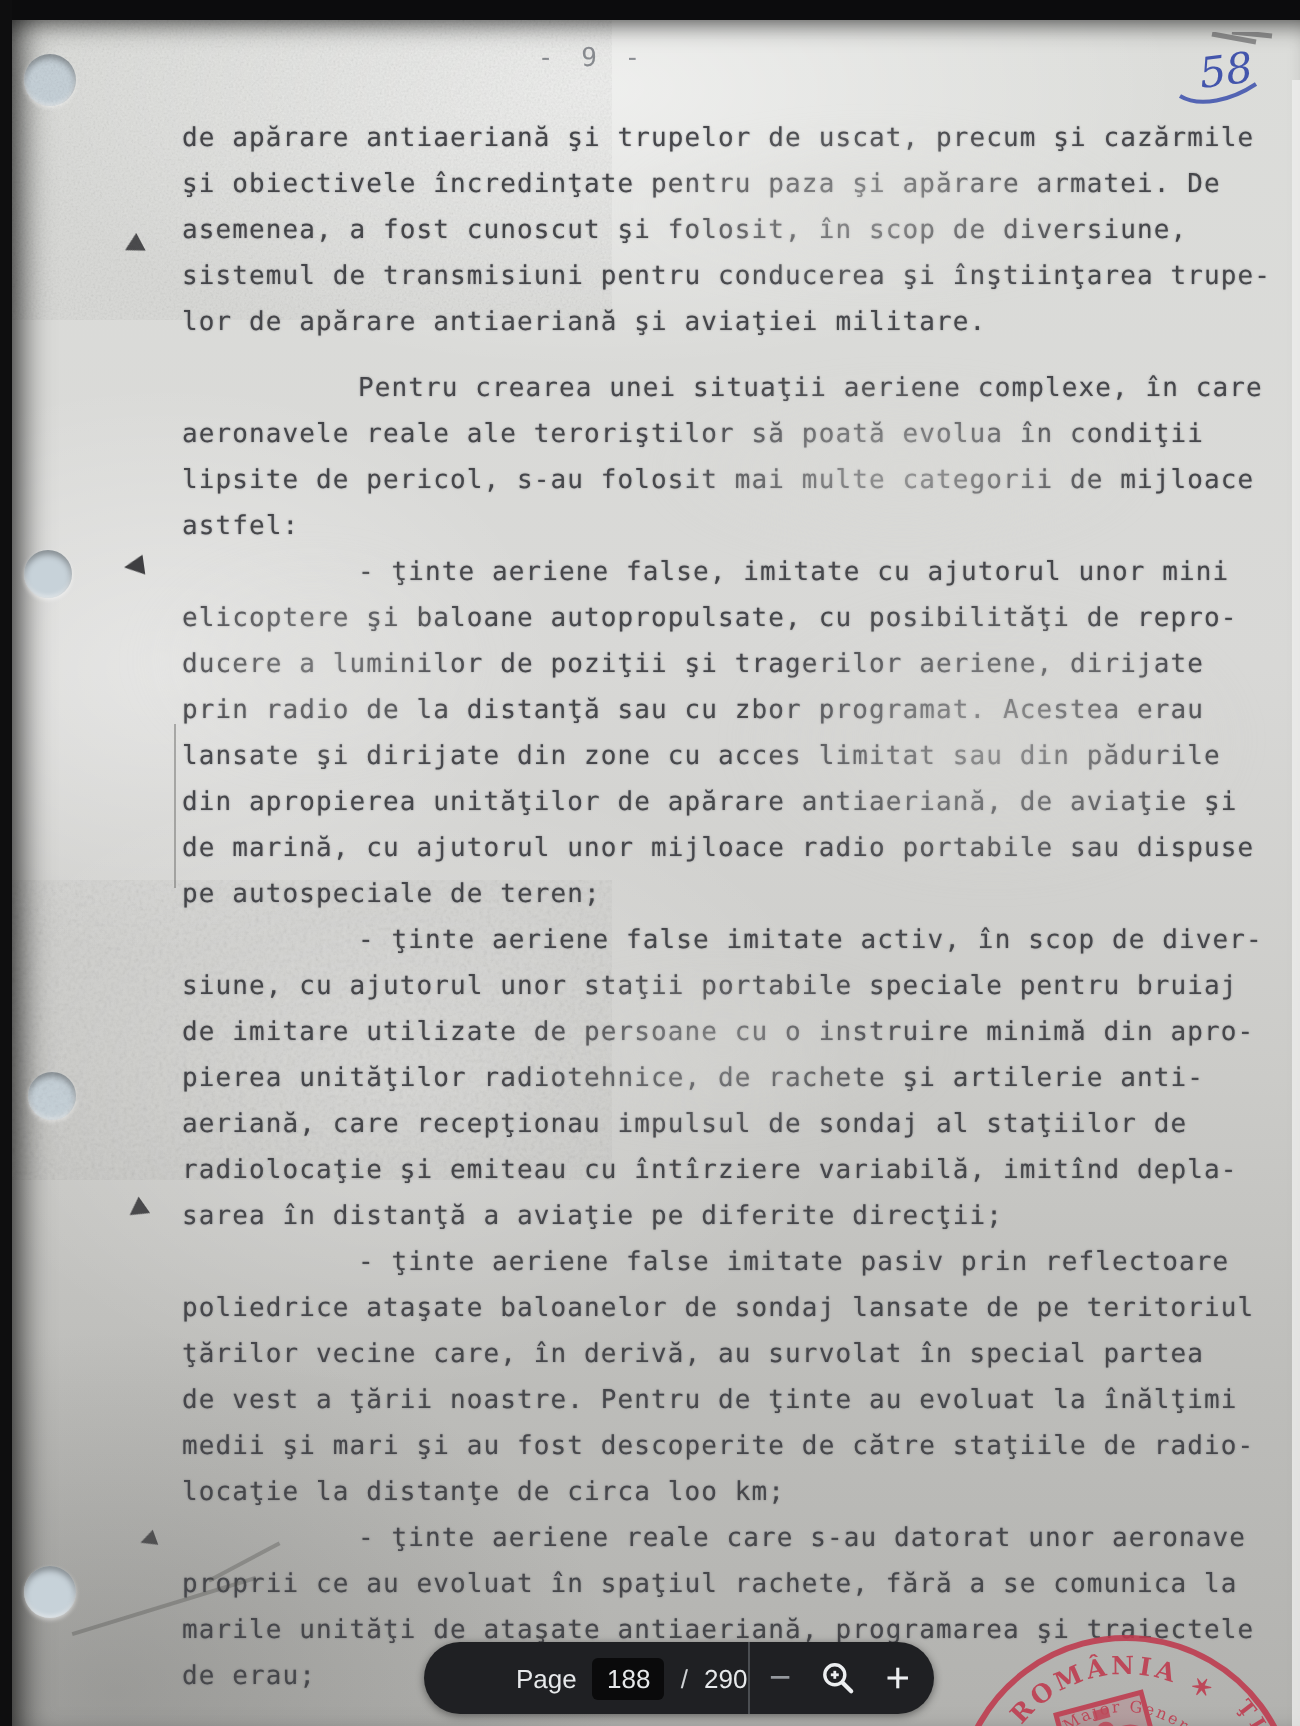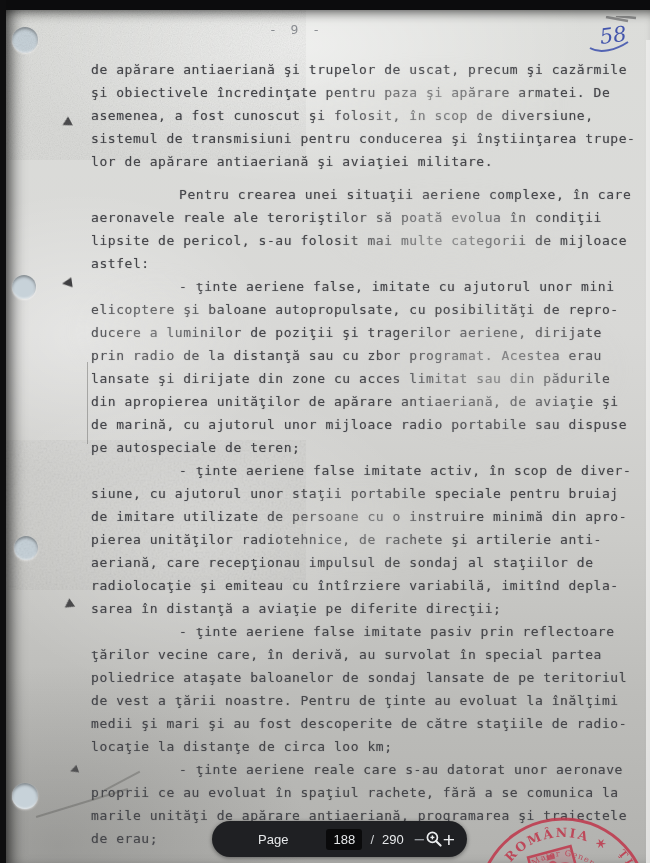--- a/index.html
+++ b/index.html
@@ -70,21 +70,21 @@
   .top-bar{position:absolute;left:0;top:0;width:650px;height:10px;background:#0c0c0d;}
   .left-bar{position:absolute;left:0;top:0;width:6px;height:863px;background:#0e0e0f;}
   .toolbar{
     position:absolute;left:212px;top:821px;width:224px;height:36px;
     background:#1f2023;border-radius:18px;display:flex;align-items:center;
     box-shadow:0 1px 4px rgba(0,0,0,.45);color:#e6e8ea;font-size:13px;padding-left:31px;
   }
   .tb-left{display:flex;align-items:center;gap:8px;padding-left:15px;flex:1;}
   .tb-input{
     width:36px;height:21px;background:#0a0a0b;border:none;border-radius:3px;
-    color:#e6e8ea;font-size:13px;text-align:center;font-family:"Liberation Sans",sans-serif;padding:0;margin-left:30px;
+    color:#e6e8ea;font-size:13px;text-align:center;font-family:"Liberation Sans",sans-serif;padding:0;
   }
   .tb-sep{color:#cfd2d5;}
   .tb-divider{width:1px;height:36px;background:#4b4e52;}
   .tb-right{display:flex;align-items:center;justify-content:space-between;width:96px;padding:0 12px 0 10px;}
   .tb-btn{background:none;border:none;padding:0;cursor:pointer;display:flex;align-items:center;justify-content:center;height:24px;}
   .tb-btn.minus{color:#95999e;font-size:19px;line-height:19px;font-family:"Liberation Sans",sans-serif;}
   .tb-btn.plus{color:#eceef0;font-size:21px;line-height:21px;font-family:"Liberation Sans",sans-serif;}
 </style>
 </head>
 <body>
@@ -122,28 +122,28 @@
     <div class="line">de marină, cu ajutorul unor mijloace radio portabile sau dispuse</div>
     <div class="line">pe autospeciale de teren;</div>
     <div class="line indent">- ţinte aeriene false imitate activ, în scop de diver-</div>
     <div class="line">siune, cu ajutorul unor staţii portabile speciale pentru bruiaj</div>
     <div class="line">de imitare utilizate de persoane cu o instruire minimă din apro-</div>
     <div class="line">pierea unităţilor radiotehnice, de rachete şi artilerie anti-</div>
     <div class="line">aeriană, care recepţionau impulsul de sondaj al staţiilor de</div>
     <div class="line">radiolocaţie şi emiteau cu întîrziere variabilă, imitînd depla-</div>
     <div class="line">sarea în distanţă a aviaţie pe diferite direcţii;</div>
     <div class="line indent">- ţinte aeriene false imitate pasiv prin reflectoare</div>
+    <div class="line">poliedrice ataşate baloanelor de sondaj lansate de pe teritoriul</div>
     <div class="line">ţărilor vecine care, în derivă, au survolat în special partea</div>
-    <div class="line">poliedrice ataşate baloanelor de sondaj lansate de pe teritoriul</div>
     <div class="line">de vest a ţării noastre. Pentru de ţinte au evoluat la înălţimi</div>
     <div class="line">medii şi mari şi au fost descoperite de către staţiile de radio-</div>
     <div class="line">locaţie la distanţe de circa loo km;</div>
     <div class="line indent">- ţinte aeriene reale care s-au datorat unor aeronave</div>
     <div class="line">proprii ce au evoluat în spaţiul rachete, fără a se comunica la</div>
-    <div class="line">marile unităţi de apărare antiaeriană, programarea şi traiectele</div>
+    <div class="line">marile unităţi de ataşate antiaeriană, programarea şi traiectele</div>
     <div class="line">de erau;</div>
   </div>
 
   <div class="blotch b1"></div>
   <div class="blotch b2"></div>
   <div class="blotch b3"></div>
   <div class="blotch b4"></div>
   <div class="blotch b5"></div>
 
   <div class="ink tri m1"></div>

